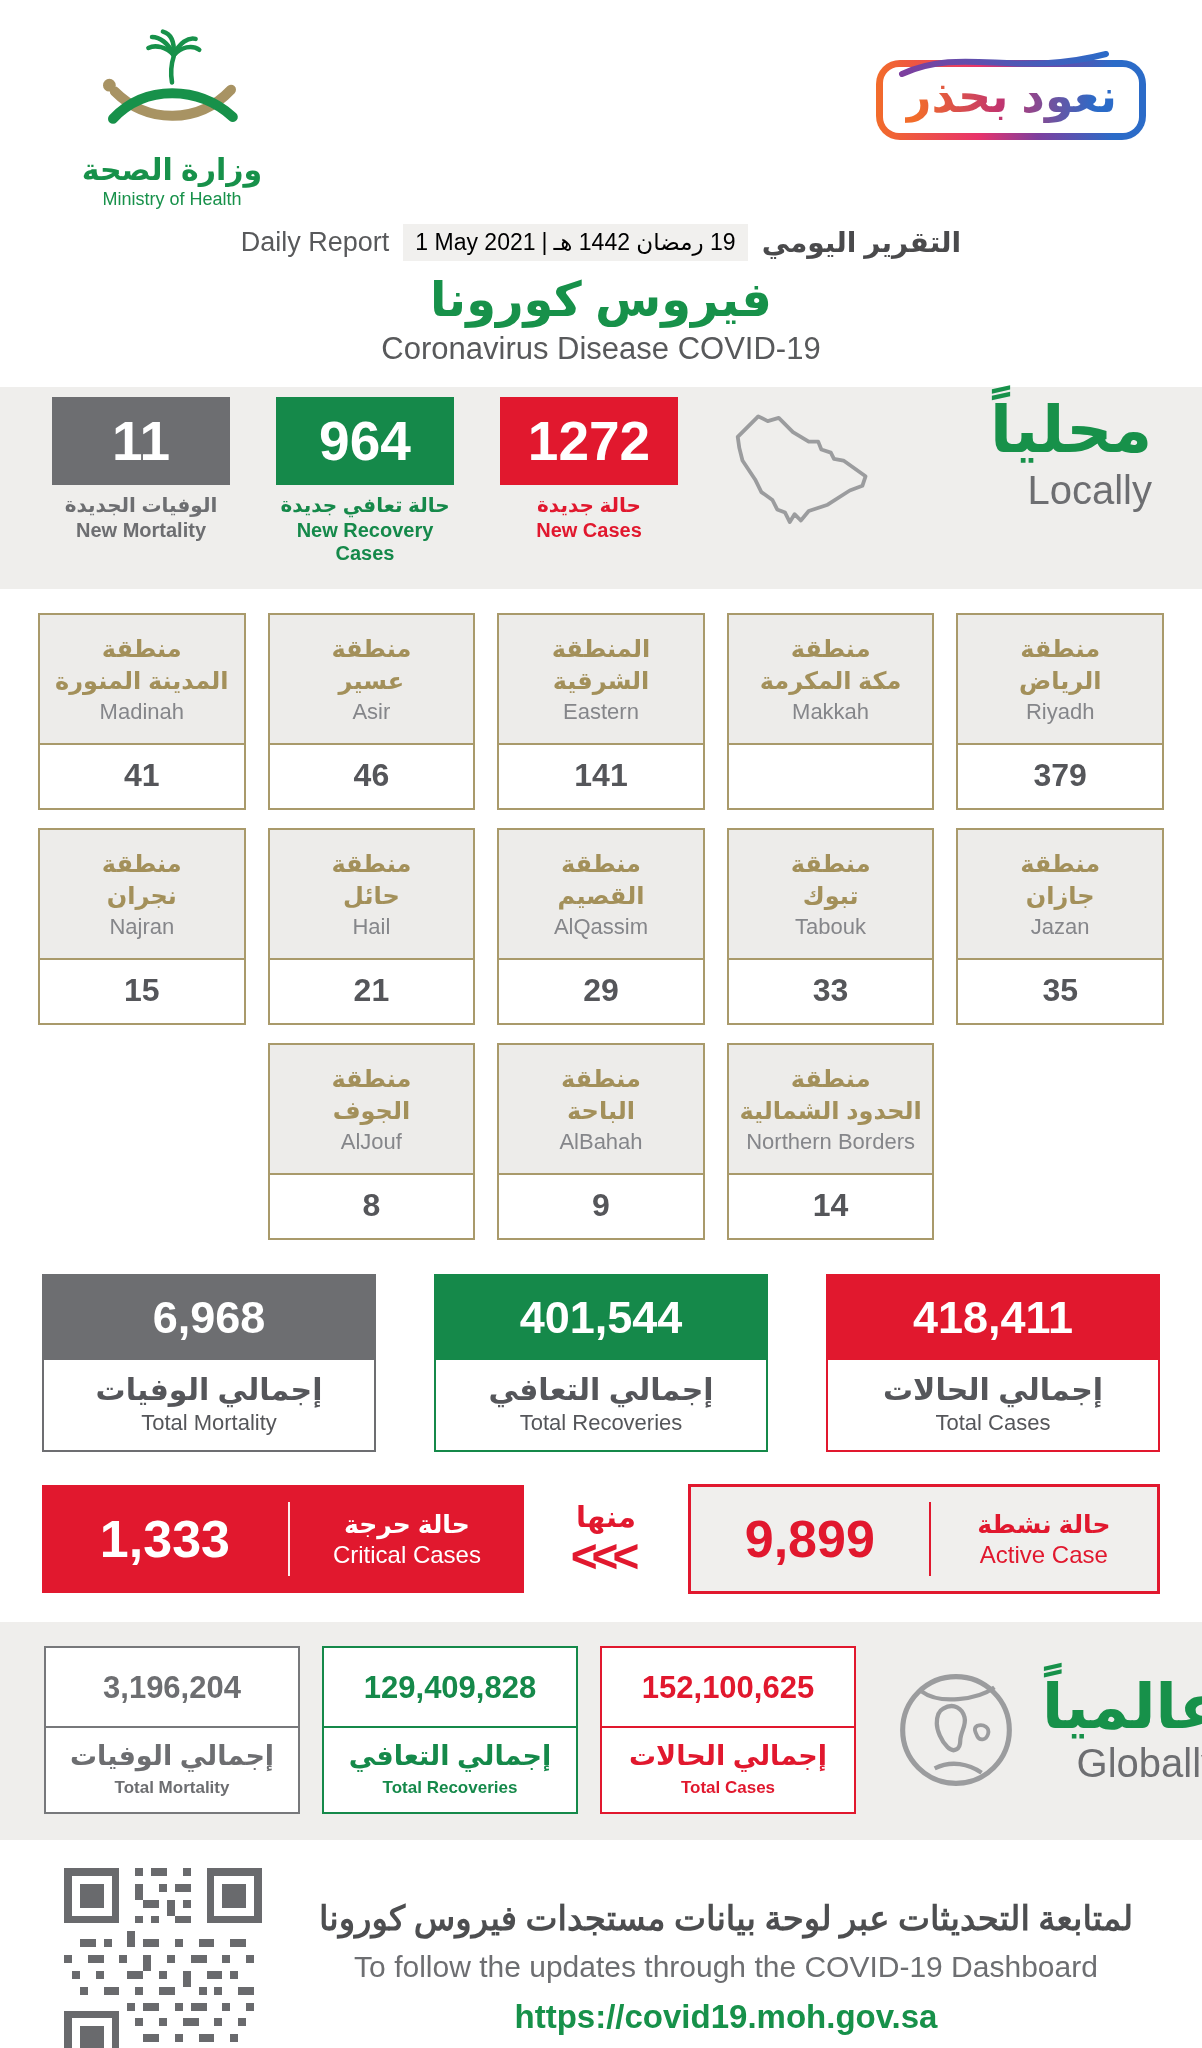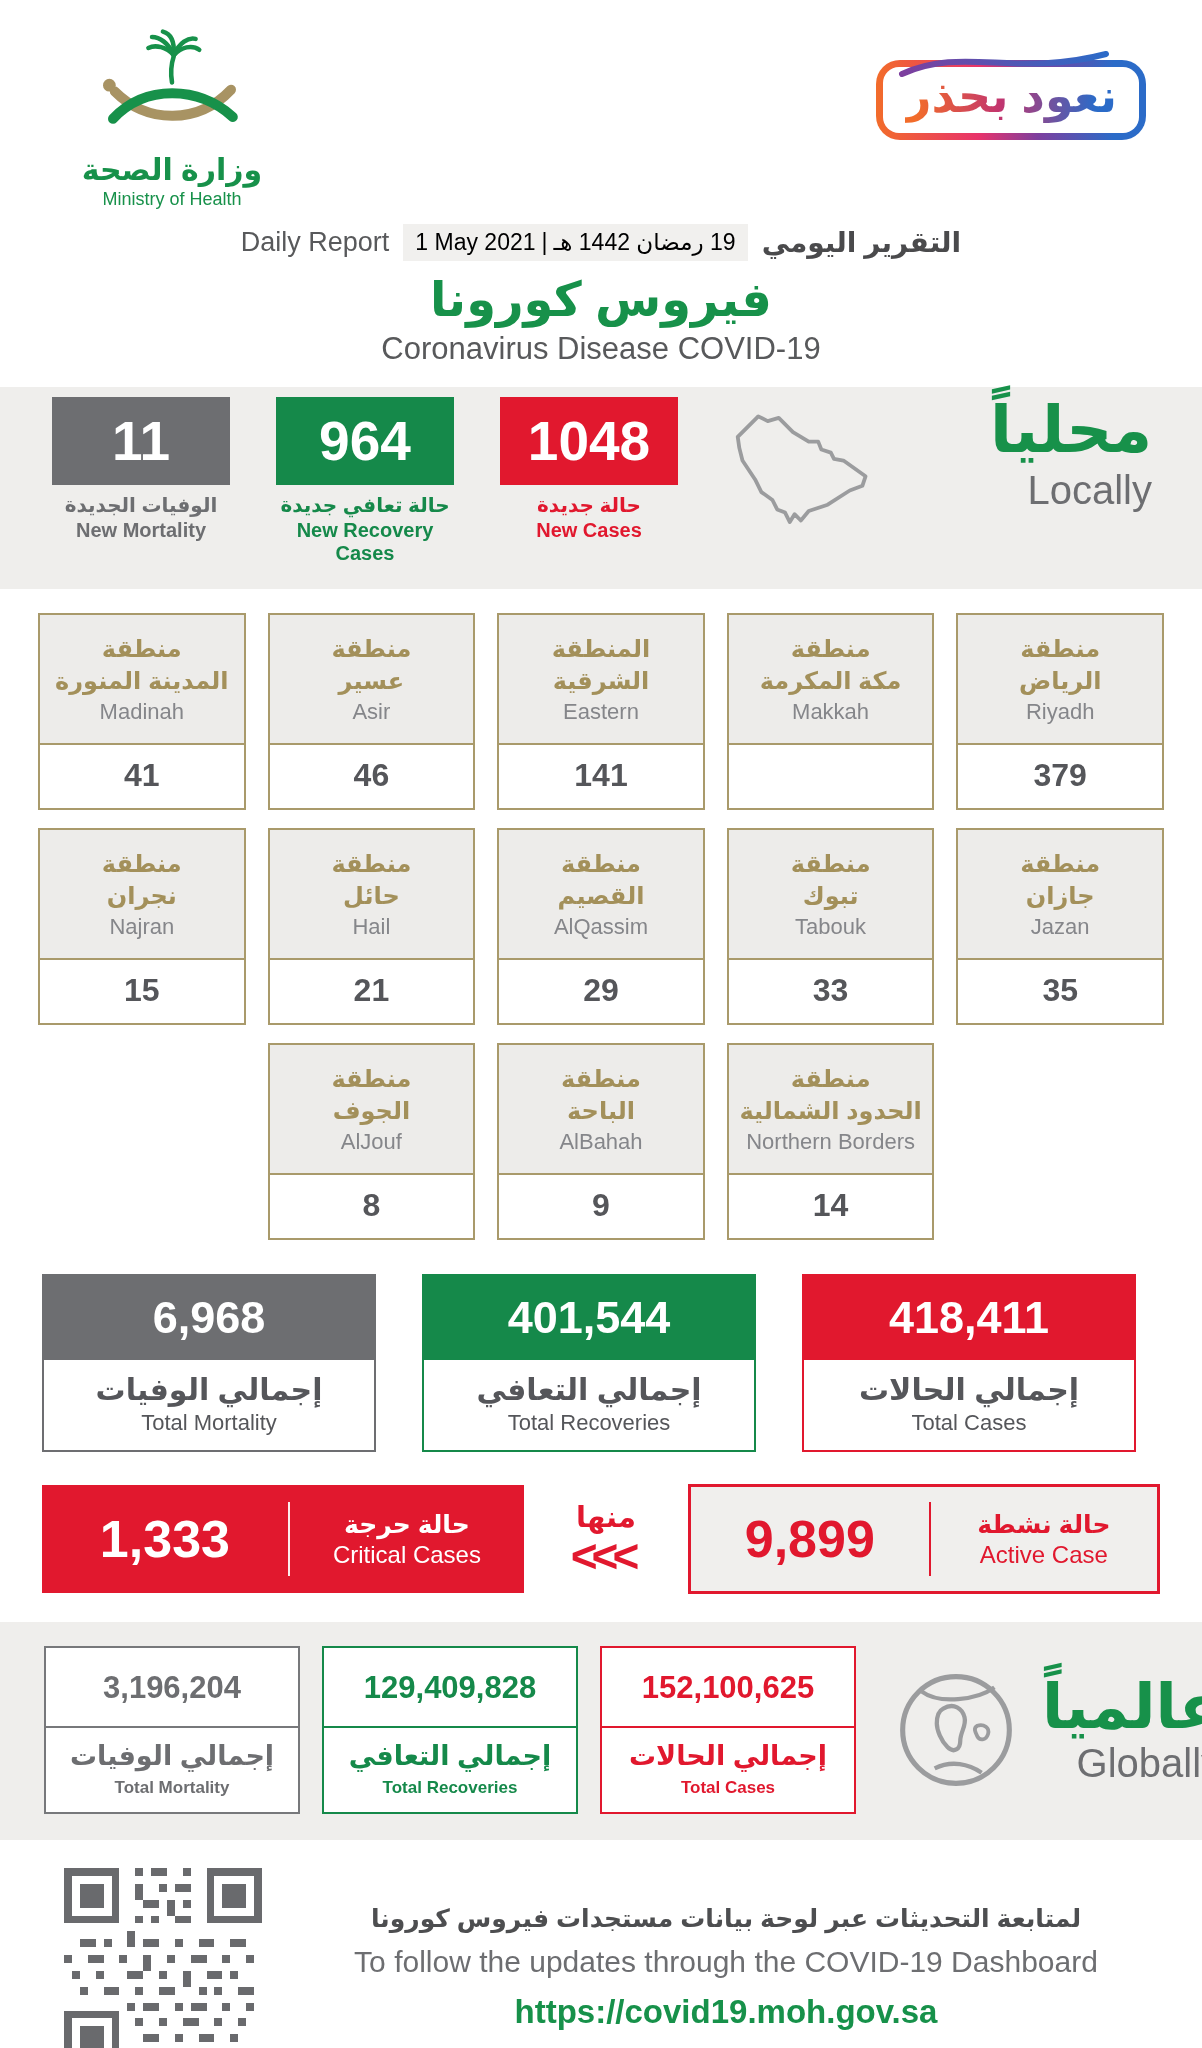--- a/index.html
+++ b/index.html
@@ -36,21 +36,21 @@
   .loc-head .en{color:#6d6e71;font-size:40px;margin-top:4px;}
   
   .regions{display:grid;grid-template-columns:repeat(5,1fr);gap:18px 22px;padding:24px 38px 6px 38px;}
   .rcard{border:2px solid #a99a6b;background:#fff;}
   .rhead{background:#edecea;border-bottom:2px solid #a99a6b;min-height:112px;display:flex;flex-direction:column;justify-content:center;text-align:center;padding:8px 4px;}
   .rar{color:#a3905a;font-weight:bold;font-size:24px;line-height:1.3;direction:rtl;}
   .ren{color:#85868a;font-size:22px;margin-top:3px;}
   .rval{text-align:center;font-size:32px;font-weight:bold;color:#55565a;padding:12px 0 14px;}
   .gc2{grid-column:2;} .gc3{grid-column:3;} .gc4{grid-column:4;}
   
-  .totals{display:flex;justify-content:space-between;padding:28px 66px 4px 42px;}
+  .totals{display:flex;justify-content:space-between;padding:28px 42px 4px 42px;}
   .tcard{width:330px;}
   .tcard .top{height:84px;display:flex;align-items:center;justify-content:center;color:#fff;font-size:45px;font-weight:bold;}
   .tcard .bot{text-align:center;padding:12px 6px 14px;background:#fff;}
   .tcard .bar{font-size:30px;font-weight:bold;color:#55565a;direction:rtl;}
   .tcard .ben{font-size:22px;color:#55565a;margin-top:3px;}
   .tcard.g{border:2px solid #6d6e71;} .tcard.g .top{background:#6d6e71;}
   .tcard.gr{border:2px solid #15894a;} .tcard.gr .top{background:#15894a;}
   .tcard.r{border:2px solid #e1182e;} .tcard.r .top{background:#e1182e;}
   
   .crit-row{display:flex;align-items:center;justify-content:space-between;padding:28px 42px 10px 42px;}
@@ -77,21 +77,21 @@
   .gcard.gr{border:2px solid #15894a;color:#15894a;} .gcard.gr .labels{border-color:#15894a;}
   .gcard.r{border:2px solid #e1182e;color:#e1182e;} .gcard.r .labels{border-color:#e1182e;}
   .globe-wrap{flex:none;display:flex;align-items:center;margin-left:14px;}
   .glob-head{margin-left:auto;text-align:right;align-self:center;padding-right:2px;}
   .glob-head .ar{color:#17914a;font-size:62px;font-weight:bold;line-height:1.05;direction:rtl;}
   .glob-head .en{color:#6d6e71;font-size:40px;margin-top:2px;}
   
   .qr-row{display:flex;align-items:center;gap:44px;padding:28px 60px 20px 60px;}
   .qr-svg{flex:none;}
   .dash-text{flex:1;text-align:center;}
-  .dash-ar{font-size:25px;font-weight:bold;color:#4d4e50;direction:rtl;}
+  .dash-ar{font-size:34px;font-weight:bold;color:#4d4e50;direction:rtl;font-family:Liberation Serif, serif;}
   .dash-en{font-size:30px;color:#6d6e71;margin-top:12px;}
   .dash-url{font-size:33px;font-weight:bold;color:#17914a;margin-top:14px;display:inline-block;text-decoration:none;}
 </style>
 </head>
 <body>
 
 <div class="header-row">
   <div class="logo-block">
     <svg width="170" height="118" viewBox="0 0 170 130">
       <circle cx="16" cy="63" r="7" fill="#a89363"></circle>
@@ -144,21 +144,21 @@
     <div class="box">11</div>
     <div class="lar">الوفيات الجديدة</div>
     <div class="len">New Mortality</div>
   </div>
   <div class="lstat gr">
     <div class="box">964</div>
     <div class="lar">حالة تعافي جديدة</div>
     <div class="len">New Recovery Cases</div>
   </div>
   <div class="lstat r">
-    <div class="box">1048</div>
+    <div class="box">1272</div>
     <div class="lar">حالة جديدة</div>
     <div class="len">New Cases</div>
   </div>
   <svg class="map-sa" width="160" height="142" viewBox="0 0 100 90">
     <path d="M8 24 L21 11 L27 14 L34 12 L43 21 L53 27 L59 27 L61 32 L67 34 L69 38 L75 39 L89 49 L87 55 L79 58 L65 67 L53 71 L48 77 L44 73 L41 78 L38 72 L33 70 L30 64 L23 59 L19 51 L11 39 L9 31 Z" fill="none" stroke="#9b9c9e" stroke-width="2.4" stroke-linejoin="round"></path>
   </svg>
   <div class="loc-head">
     <div class="ar">محلياً</div>
     <div class="en">Locally</div>
   </div>

